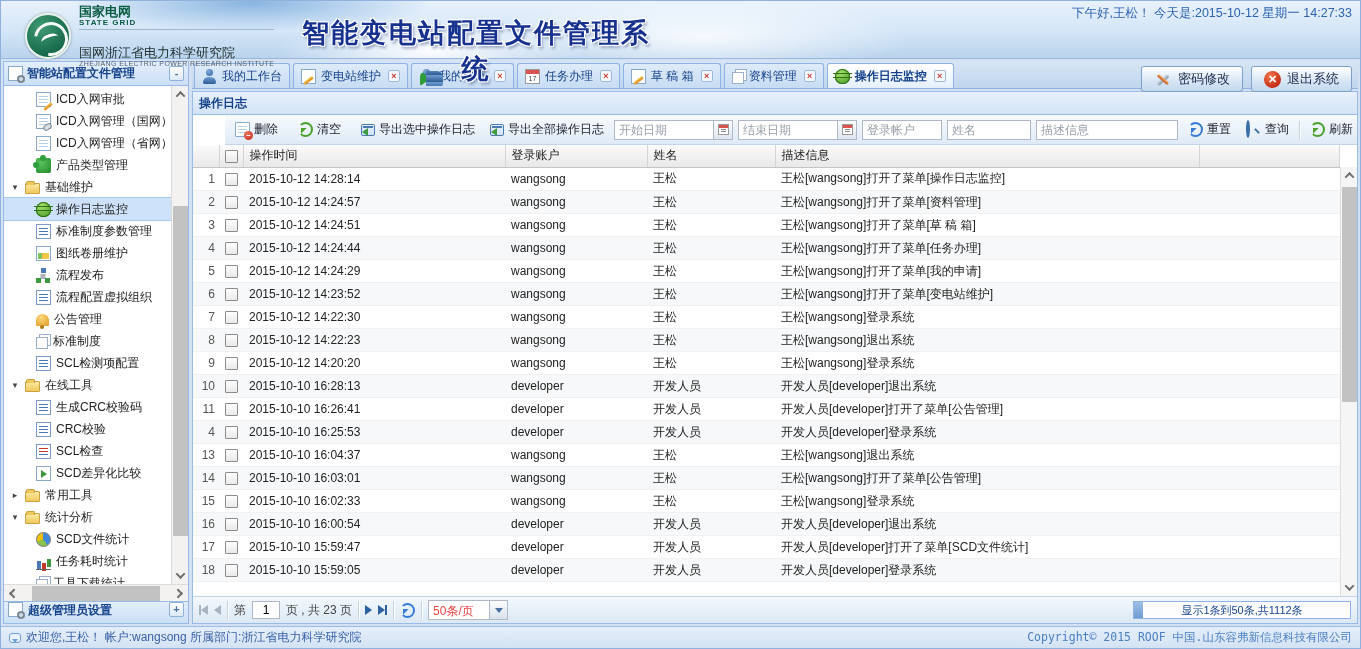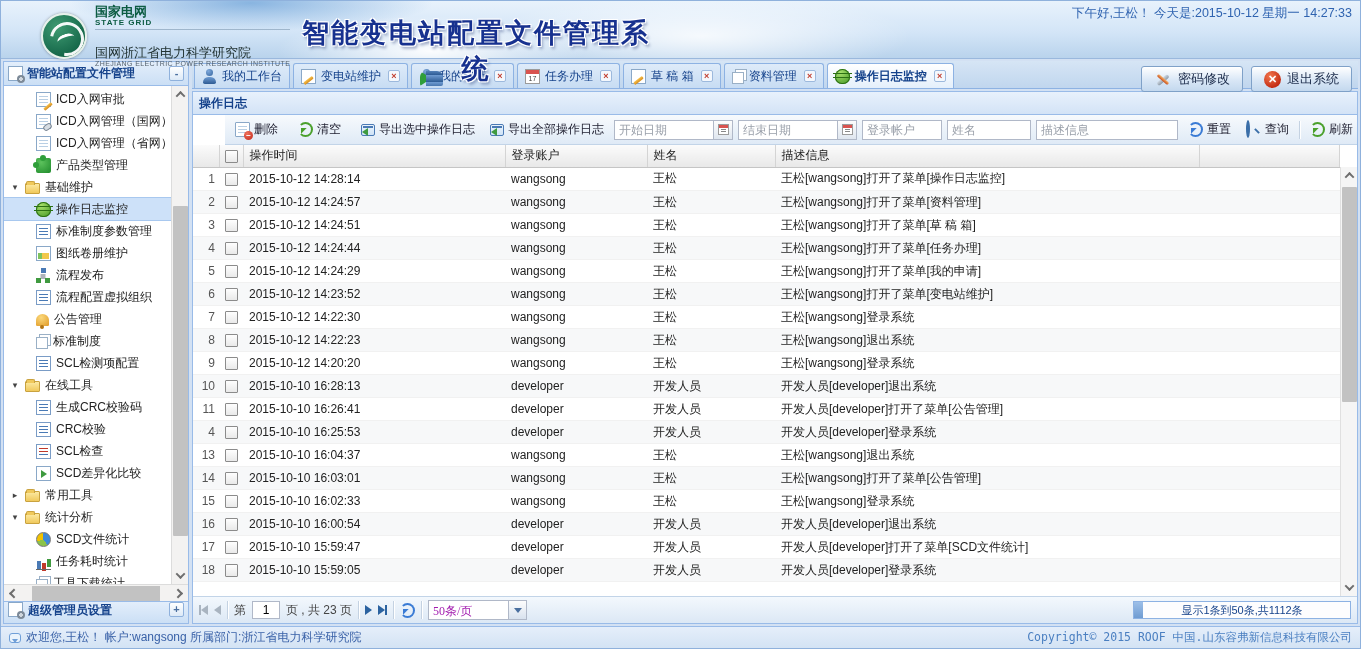--- a/index.html
+++ b/index.html
@@ -9,21 +9,21 @@
 
   
   .app-header { position:relative; height:58px; flex:0 0 58px;
     background:
       radial-gradient(220px 50px at 430px 50px, rgba(255,255,255,.95), rgba(255,255,255,0) 70%),
       radial-gradient(260px 40px at 250px 2px, rgba(105,160,215,.75), rgba(105,160,215,0) 70%),
       radial-gradient(300px 60px at 700px 35px, rgba(255,255,255,.8), rgba(255,255,255,0) 70%),
       linear-gradient(180deg,#e8f2fc 0%, #d3e5f7 55%, #b9d3ec 100%);
     border-bottom:1px solid #9ab8dd;
   }
-  .logo-wrap { position:absolute; left:40px; top:4px; display:flex; align-items:center; }
+  .logo-wrap { position:absolute; left:24px; top:4px; display:flex; align-items:center; }
   .logo-circle { width:46px; height:46px; border-radius:50%;
     background:radial-gradient(circle at 35% 30%, #3f9b72, #16684a 70%);
     border:2px solid #e7f1ea; box-shadow:0 0 3px rgba(0,0,0,.35); position:relative; overflow:hidden; }
   .logo-circle::before { content:""; position:absolute; left:7px; top:7px; width:28px; height:28px;
     border:3px solid rgba(255,255,255,.95); border-radius:50%; border-left-color:transparent; transform:rotate(-35deg); }
   .logo-circle::after { content:""; position:absolute; left:14px; top:19px; width:18px; height:8px;
     border-top:3px solid #fff; border-radius:50%; transform:rotate(-20deg); }
   .logo-text { margin-left:8px; line-height:1.05; }
   .logo-cn { color:#0c5c43; font-weight:bold; font-size:13px; }
   .logo-en { color:#0c5c43; font-size:8px; font-weight:bold; letter-spacing:1px; }
@@ -147,21 +147,21 @@
   .pagebar { height:27px; flex:0 0 27px; display:flex; align-items:center; gap:6px; padding:0 6px;
     background:linear-gradient(180deg,#f3f8fd,#dce8f5); border-top:1px solid #c2d4e8; color:#444; }
   .pg-btn { display:flex; align-items:center; cursor:pointer; }
   .tri { width:0; height:0; border:5px solid transparent; }
   .tri.l { border-right:7px solid #2a62a0; border-left:none; }
   .tri.r { border-left:7px solid #2a62a0; border-right:none; }
   .tri.dis.l { border-right-color:#a9b4c0; }
   .bar { width:2px; height:10px; background:#2a62a0; } .bar.dis { background:#a9b4c0; }
   .pg-input { width:28px; height:18px; border:1px solid #b0b8c8; text-align:center; font-size:12px; }
   .combo { display:flex; height:20px; cursor:pointer; }
-  .combo-text { width:81px; border:1px solid #b0b8c8; background:#fff; padding:2px 4px; font-size:12px; color:#a21caf;font-family:Liberation Serif, serif; }
+  .combo-text { width:62px; border:1px solid #b0b8c8; background:#fff; padding:2px 4px; font-size:12px; color:#ef4444; }
   .combo-btn { width:18px; border:1px solid #b0b8c8; border-left:none; background:linear-gradient(#fdfdfd,#d8e2ee);
     display:flex; align-items:center; justify-content:center; }
   .combo-btn::after { content:""; border:4px solid transparent; border-top:5px solid #4a6f9f; margin-top:4px; }
   .pg-summary { margin-left:auto; width:218px; height:18px; border:1px solid #8db2e3; background:#fdfdfe;
     color:#15428b; font-size:11px; display:flex; align-items:center; justify-content:center; position:relative; }
   .pg-summary::before { content:""; position:absolute; left:0; top:0; bottom:0; width:9px; background:linear-gradient(#9dbfe8,#6f9cd2); }
 
   
   .app-footer { height:22px; flex:0 0 22px; display:flex; align-items:center; padding:0 8px;
     background:linear-gradient(180deg,#e5eefa,#d3e3f4); border-top:1px solid #99bbe8; color:#3a62a8; }

